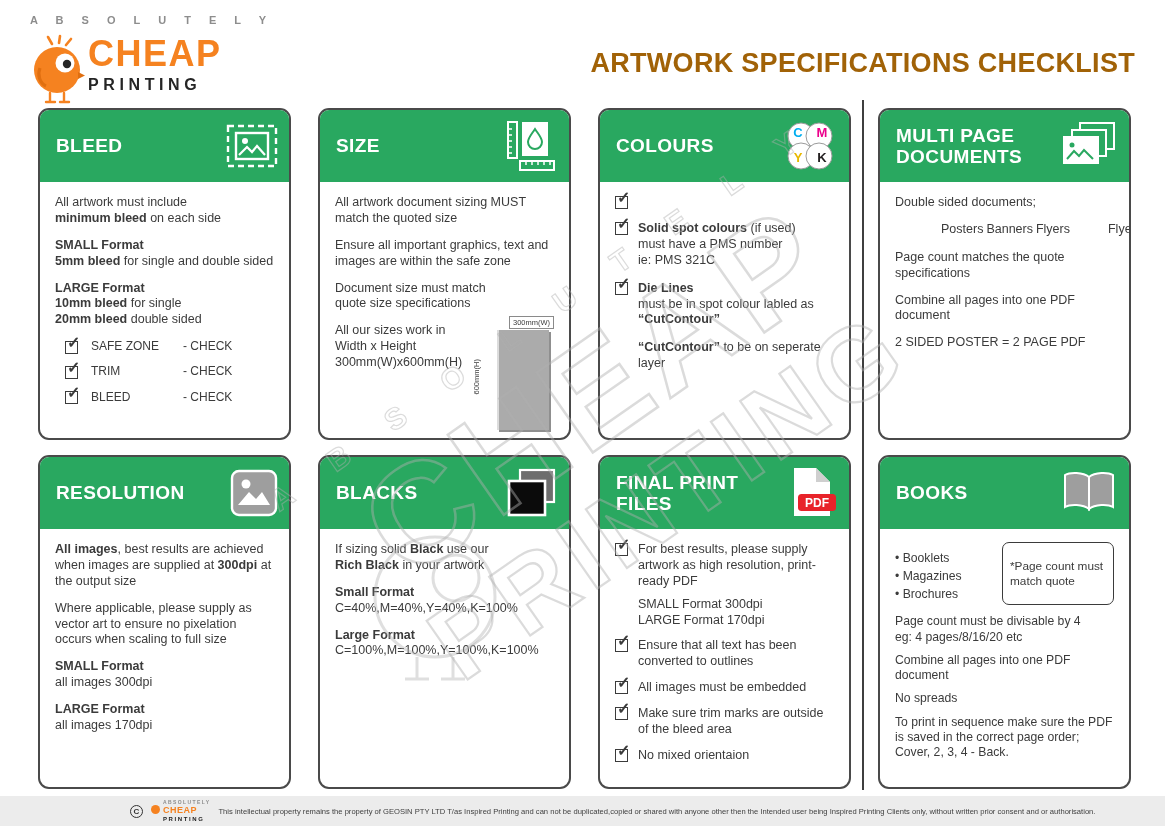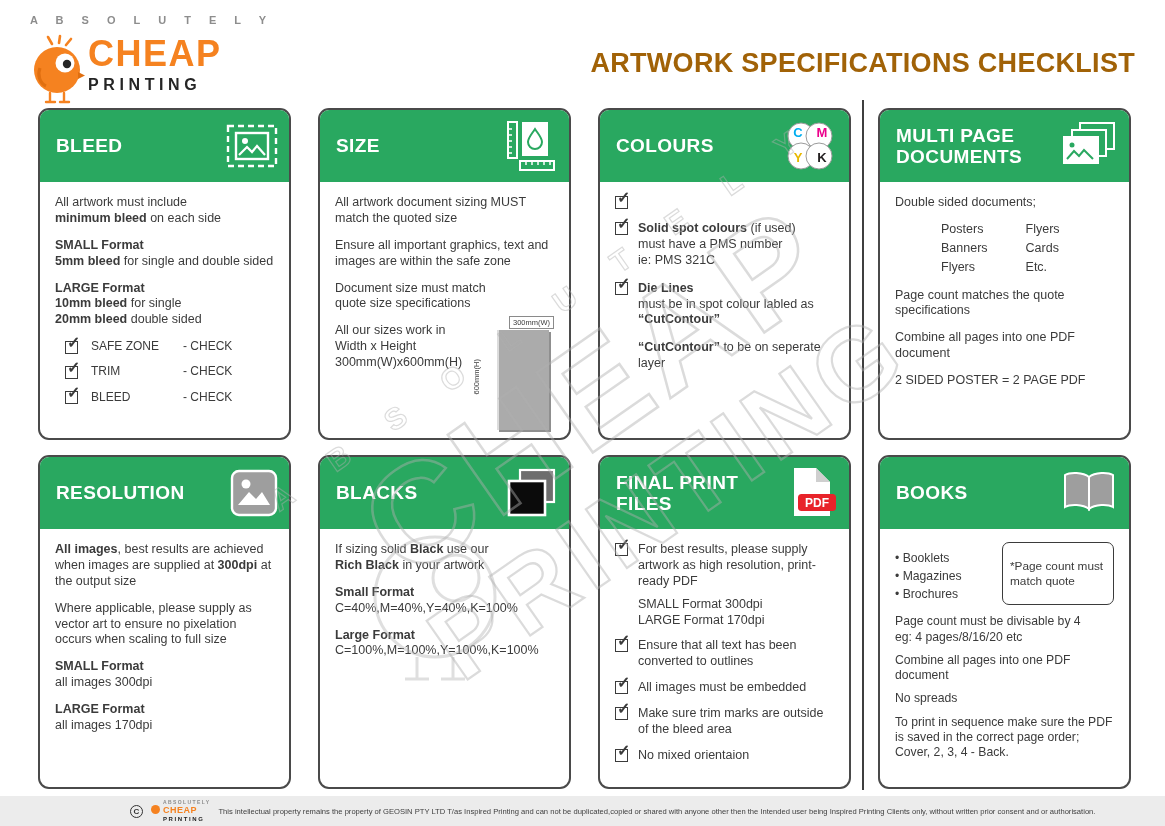--- a/index.html
+++ b/index.html
@@ -54,21 +54,21 @@
 
   
   .item{display:flex;gap:10px;margin-bottom:12px}
   .itext{white-space:pre-line;flex:1}
   .colours-p4{margin-left:23px}
   .fp .item{margin-bottom:10px}
   .sub{margin:-3px 0 10px 23px;white-space:pre-line}
 
   
   .twocol{display:flex;gap:38px;margin:2px 0 12px 46px}
-  .twocol .tcol{display:flex;flex-direction:column;gap:3px}
+  .twocol .tcol{display:flex;gap:3px}
 
   
   .books .card-body{font-size:12.2px;line-height:1.25}
   .books .para{margin-bottom:8px}
   .books-top{display:flex;gap:6px;margin-bottom:9px;align-items:flex-end}
   .bullets{flex:1}
   .bullets div{margin-bottom:3px}
   .bullets div::before{content:"\2022\00a0 "}
   .callout{border:1.4px solid #3b3b3b;border-radius:7px;padding:16px 7px;width:112px;flex:none;font-size:11.8px;line-height:1.25}
 

